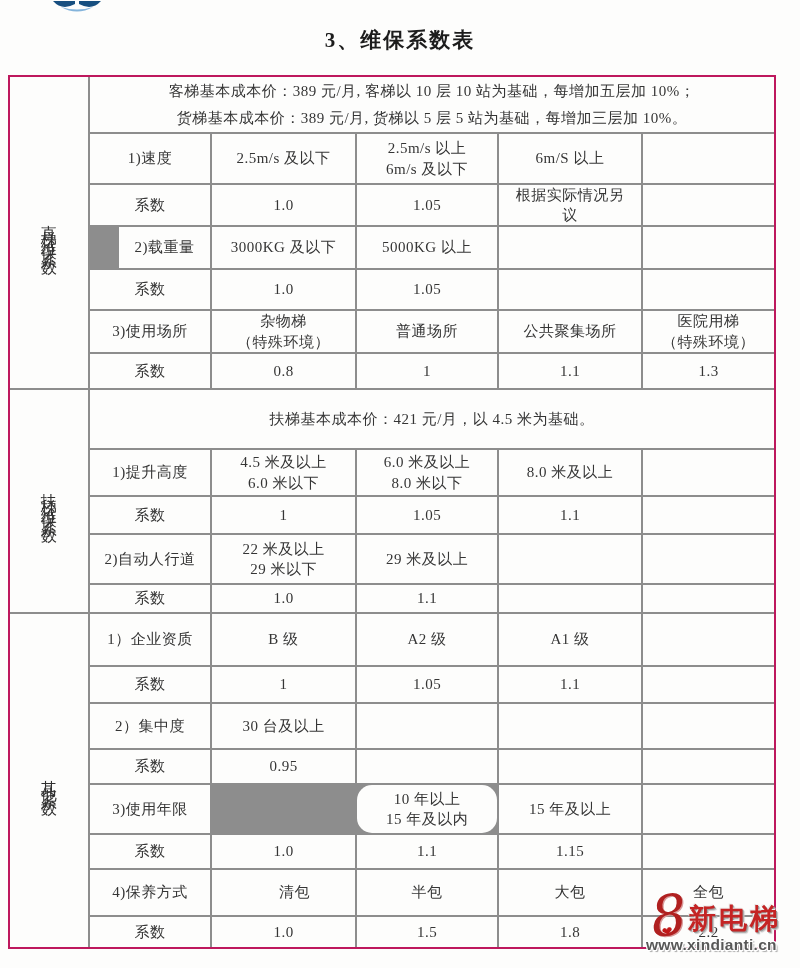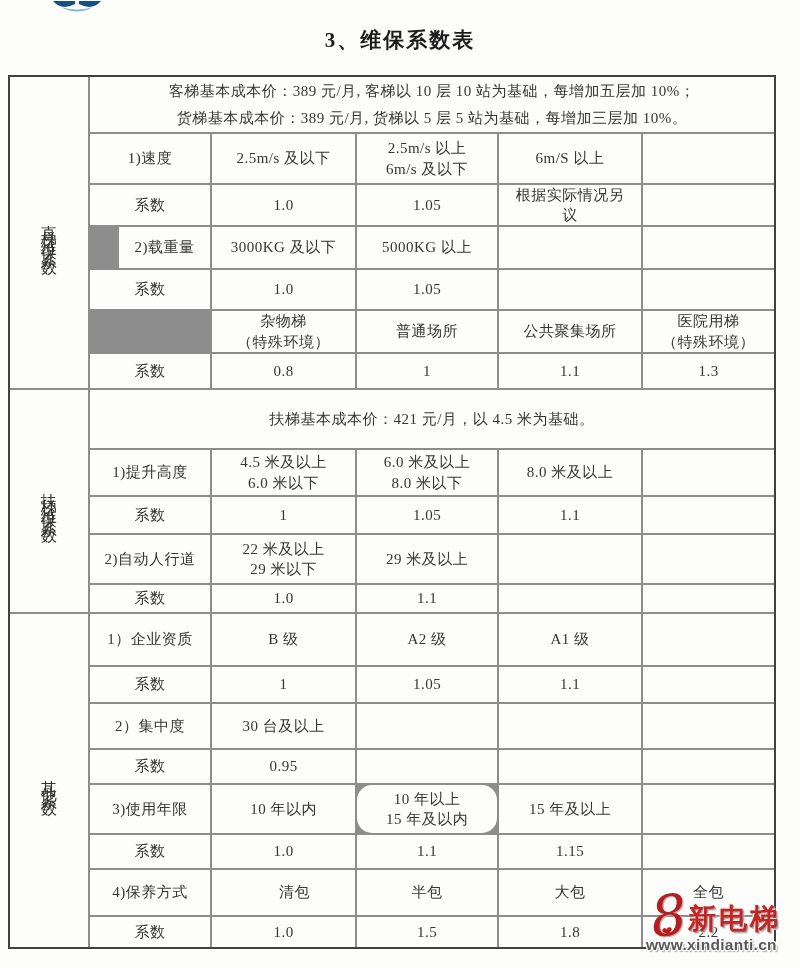--- a/index.html
+++ b/index.html
@@ -10,21 +10,21 @@
     color:#2e2e2e;
   }
   .title{
     position:absolute;top:26px;left:0;width:800px;margin:0;
     text-align:center;font-size:21px;font-weight:bold;letter-spacing:2px;color:#1c1c1c;
   }
   .logo{position:absolute;left:52px;top:0;width:50px;height:13px;}
   
   .grid{
     position:absolute;left:8px;top:75px;
-    display:grid;gap:2px;background:#8d8d8d;border:2px solid #404040;
+    display:grid;gap:2px;background:#8d8d8d;border:2px solid #be185d;
   }
   .cell{
     background:#fdfdfc;display:flex;align-items:center;justify-content:center;
     text-align:center;white-space:pre-line;font-size:15px;line-height:1.35;
     padding:1px 3px;box-sizing:border-box;color:#353535;
   }
   .section-label{
     writing-mode:vertical-lr;text-orientation:upright;
     letter-spacing:7px;font-size:16px;color:#2f2f2f;
   }
@@ -84,20 +84,21 @@
       <div class="cell row-label" style="grid-area: 4 / 2; margin-left: 29px;">2)载重量</div>
       <div class="cell value-cell" style="grid-area: 4 / 3;">3000KG 及以下</div>
       <div class="cell value-cell" style="grid-area: 4 / 4;">5000KG 以上</div>
       <div class="cell value-cell" style="grid-area: 4 / 5;"></div>
       <div class="cell value-cell" style="grid-area: 4 / 6;"></div>
       <div class="cell row-label" style="grid-area: 5 / 2;">系数</div>
       <div class="cell value-cell" style="grid-area: 5 / 3;">1.0</div>
       <div class="cell value-cell" style="grid-area: 5 / 4;">1.05</div>
       <div class="cell value-cell" style="grid-area: 5 / 5;"></div>
       <div class="cell value-cell" style="grid-area: 5 / 6;"></div>
+      <div class="cell row-label" style="grid-area: 6 / 2;">3)使用场所</div>
       <div class="cell value-cell" style="grid-area: 6 / 3;">杂物梯
 （特殊环境）</div>
       <div class="cell value-cell" style="grid-area: 6 / 4; text-align: center;">普通场所</div>
       <div class="cell value-cell" style="grid-area: 6 / 5;">公共聚集场所</div>
       <div class="cell value-cell" style="grid-area: 6 / 6;">医院用梯
 （特殊环境）</div>
       <div class="cell row-label" style="grid-area: 7 / 2;">系数</div>
       <div class="cell value-cell" style="grid-area: 7 / 3;">0.8</div>
       <div class="cell value-cell" style="grid-area: 7 / 4;">1</div>
       <div class="cell value-cell" style="grid-area: 7 / 5;">1.1</div>
@@ -142,21 +143,20 @@
       <div class="cell value-cell" style="grid-area: 15 / 3;">30 台及以上</div>
       <div class="cell value-cell" style="grid-area: 15 / 4;"></div>
       <div class="cell value-cell" style="grid-area: 15 / 5;"></div>
       <div class="cell value-cell" style="grid-area: 15 / 6;"></div>
       <div class="cell row-label" style="grid-area: 16 / 2;">系数</div>
       <div class="cell value-cell" style="grid-area: 16 / 3;">0.95</div>
       <div class="cell value-cell" style="grid-area: 16 / 4;"></div>
       <div class="cell value-cell" style="grid-area: 16 / 5;"></div>
       <div class="cell value-cell" style="grid-area: 16 / 6;"></div>
       <div class="cell row-label" style="grid-area: 17 / 2; text-align: right;">3)使用年限</div>
-      <div class="cell value-cell" style="grid-area: 17 / 3;">10 年以内</div>
       <div class="cell value-cell" style="grid-area: 17 / 4; border-radius: 15px;">10 年以上
 15 年及以内</div>
       <div class="cell value-cell" style="grid-area: 17 / 5;">15 年及以上</div>
       <div class="cell value-cell" style="grid-area: 17 / 6;"></div>
       <div class="cell row-label" style="grid-area: 18 / 2;">系数</div>
       <div class="cell value-cell" style="grid-area: 18 / 3;">1.0</div>
       <div class="cell value-cell" style="grid-area: 18 / 4;">1.1</div>
       <div class="cell value-cell" style="grid-area: 18 / 5;">1.15</div>
       <div class="cell value-cell" style="grid-area: 18 / 6;"></div>
       <div class="cell row-label" style="grid-area: 19 / 2;">4)保养方式</div>

